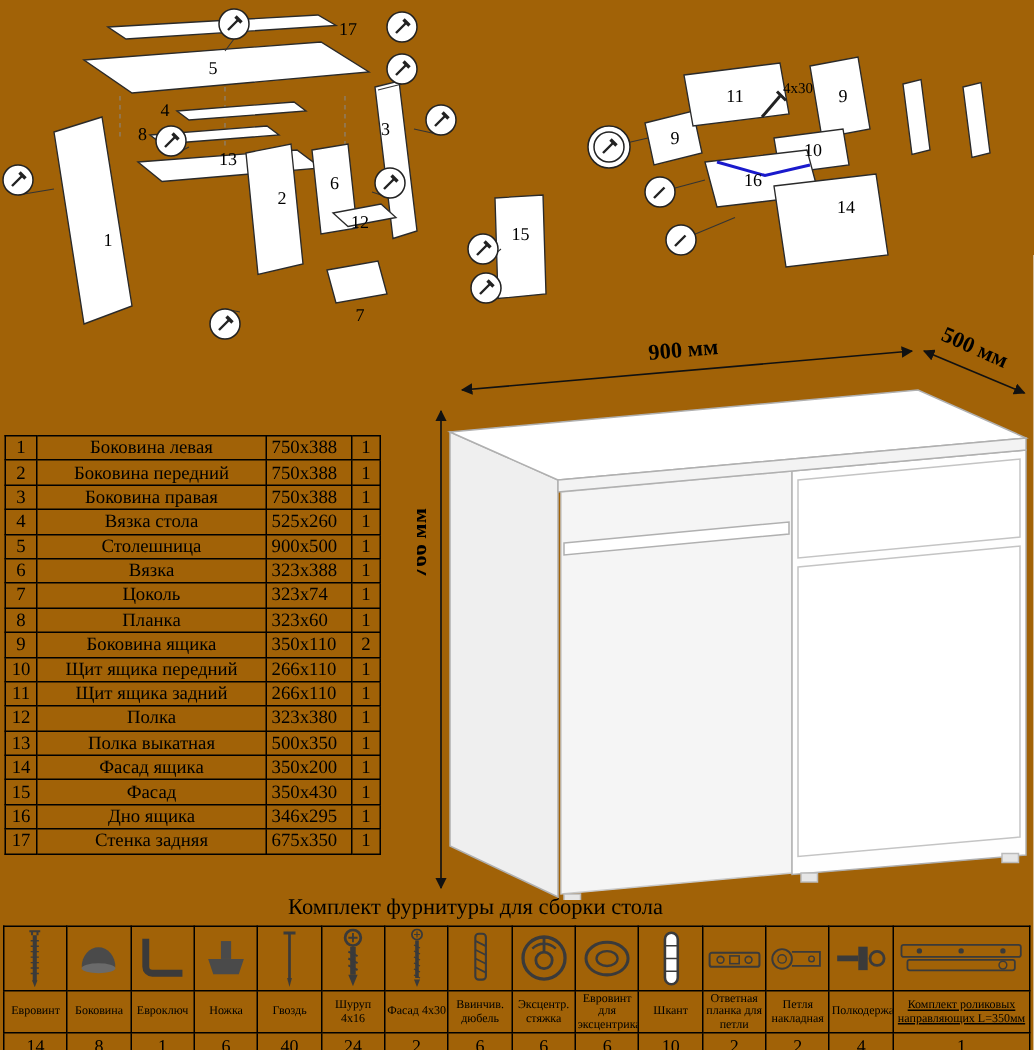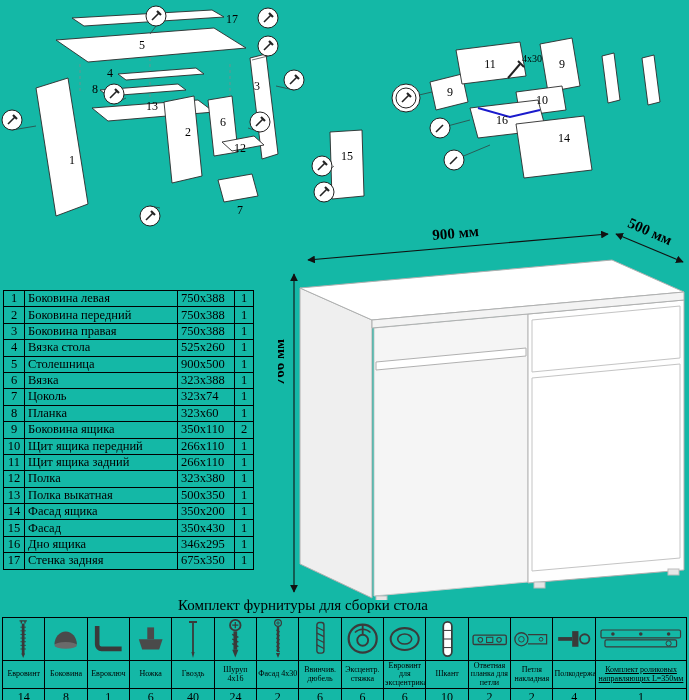--- a/index.html
+++ b/index.html
@@ -1,38 +1,38 @@
 <!DOCTYPE html>
 <html><head>
 <meta charset="utf-8">
 <style>
   html,body{margin:0;padding:0;background:#fff;}
-  .page{position:relative;width:689px;height:700px;background:#14b8a6;overflow:hidden;
+  .page{position:relative;width:689px;height:700px;background:#a16207;overflow:hidden;
         font-family:"Liberation Serif",serif;color:#000;}
   svg text{font-family:"Liberation Serif",serif;fill:#000;}
   .pl{font-size:12px;text-anchor:middle;}
   .sm{font-size:10px;text-anchor:middle;}
   .dim{font-size:15px;font-weight:bold;text-anchor:middle;}
   .p{fill:#fff;stroke:#2a2a2a;stroke-width:.9;}
   .ld{stroke:#333;stroke-width:.7;fill:none;}
   .dash{stroke:#888;stroke-width:.7;stroke-dasharray:3 3;fill:none;}
 
   .diag1{position:absolute;left:0;top:4px;width:380px;height:246px;}
   .diag2{position:absolute;left:390px;top:0;width:299px;height:220px;}
   .render{position:absolute;left:278px;top:210px;width:411px;height:390px;}
 
   table{border-collapse:collapse;}
   .parts{position:absolute;left:3px;top:290px;}
   .parts td{border:1px solid #000;font-size:12.5px;padding:0 3px;height:15.4px;line-height:1.05;white-space:nowrap;}
   .c-num{width:14px;text-align:center;}
-  .c-name{width:146px;text-align:left;}
+  .c-name{width:146px;text-align:center;}
   .c-size{width:50px;text-align:left;}
   .c-qty{width:12px;text-align:center;}
 
-  .hw-title{position:absolute;top:597px;left:0;width:606px;text-align:center;font-size:15px;}
+  .hw-title{position:absolute;top:597px;left:0;width:606px;text-align:center;font-size:15px;padding-left:14px;}
   .hw-table{position:absolute;left:2px;top:617px;width:685px;table-layout:fixed;}
   .hw-table td{border:1px solid #000;text-align:center;vertical-align:middle;padding:1px;overflow:hidden;}
   .hw-table td:last-child{width:88px;text-decoration:underline;}
   .hw-icon{height:40px;}
   .hw-icon svg{max-width:95%;max-height:40px;display:block;margin:0 auto;}
   .hw-name{font-size:8px;line-height:1.05;height:22px;}
   .hw-qty{font-size:12px;height:14px;}
 </style>
 </head>
 <body>

